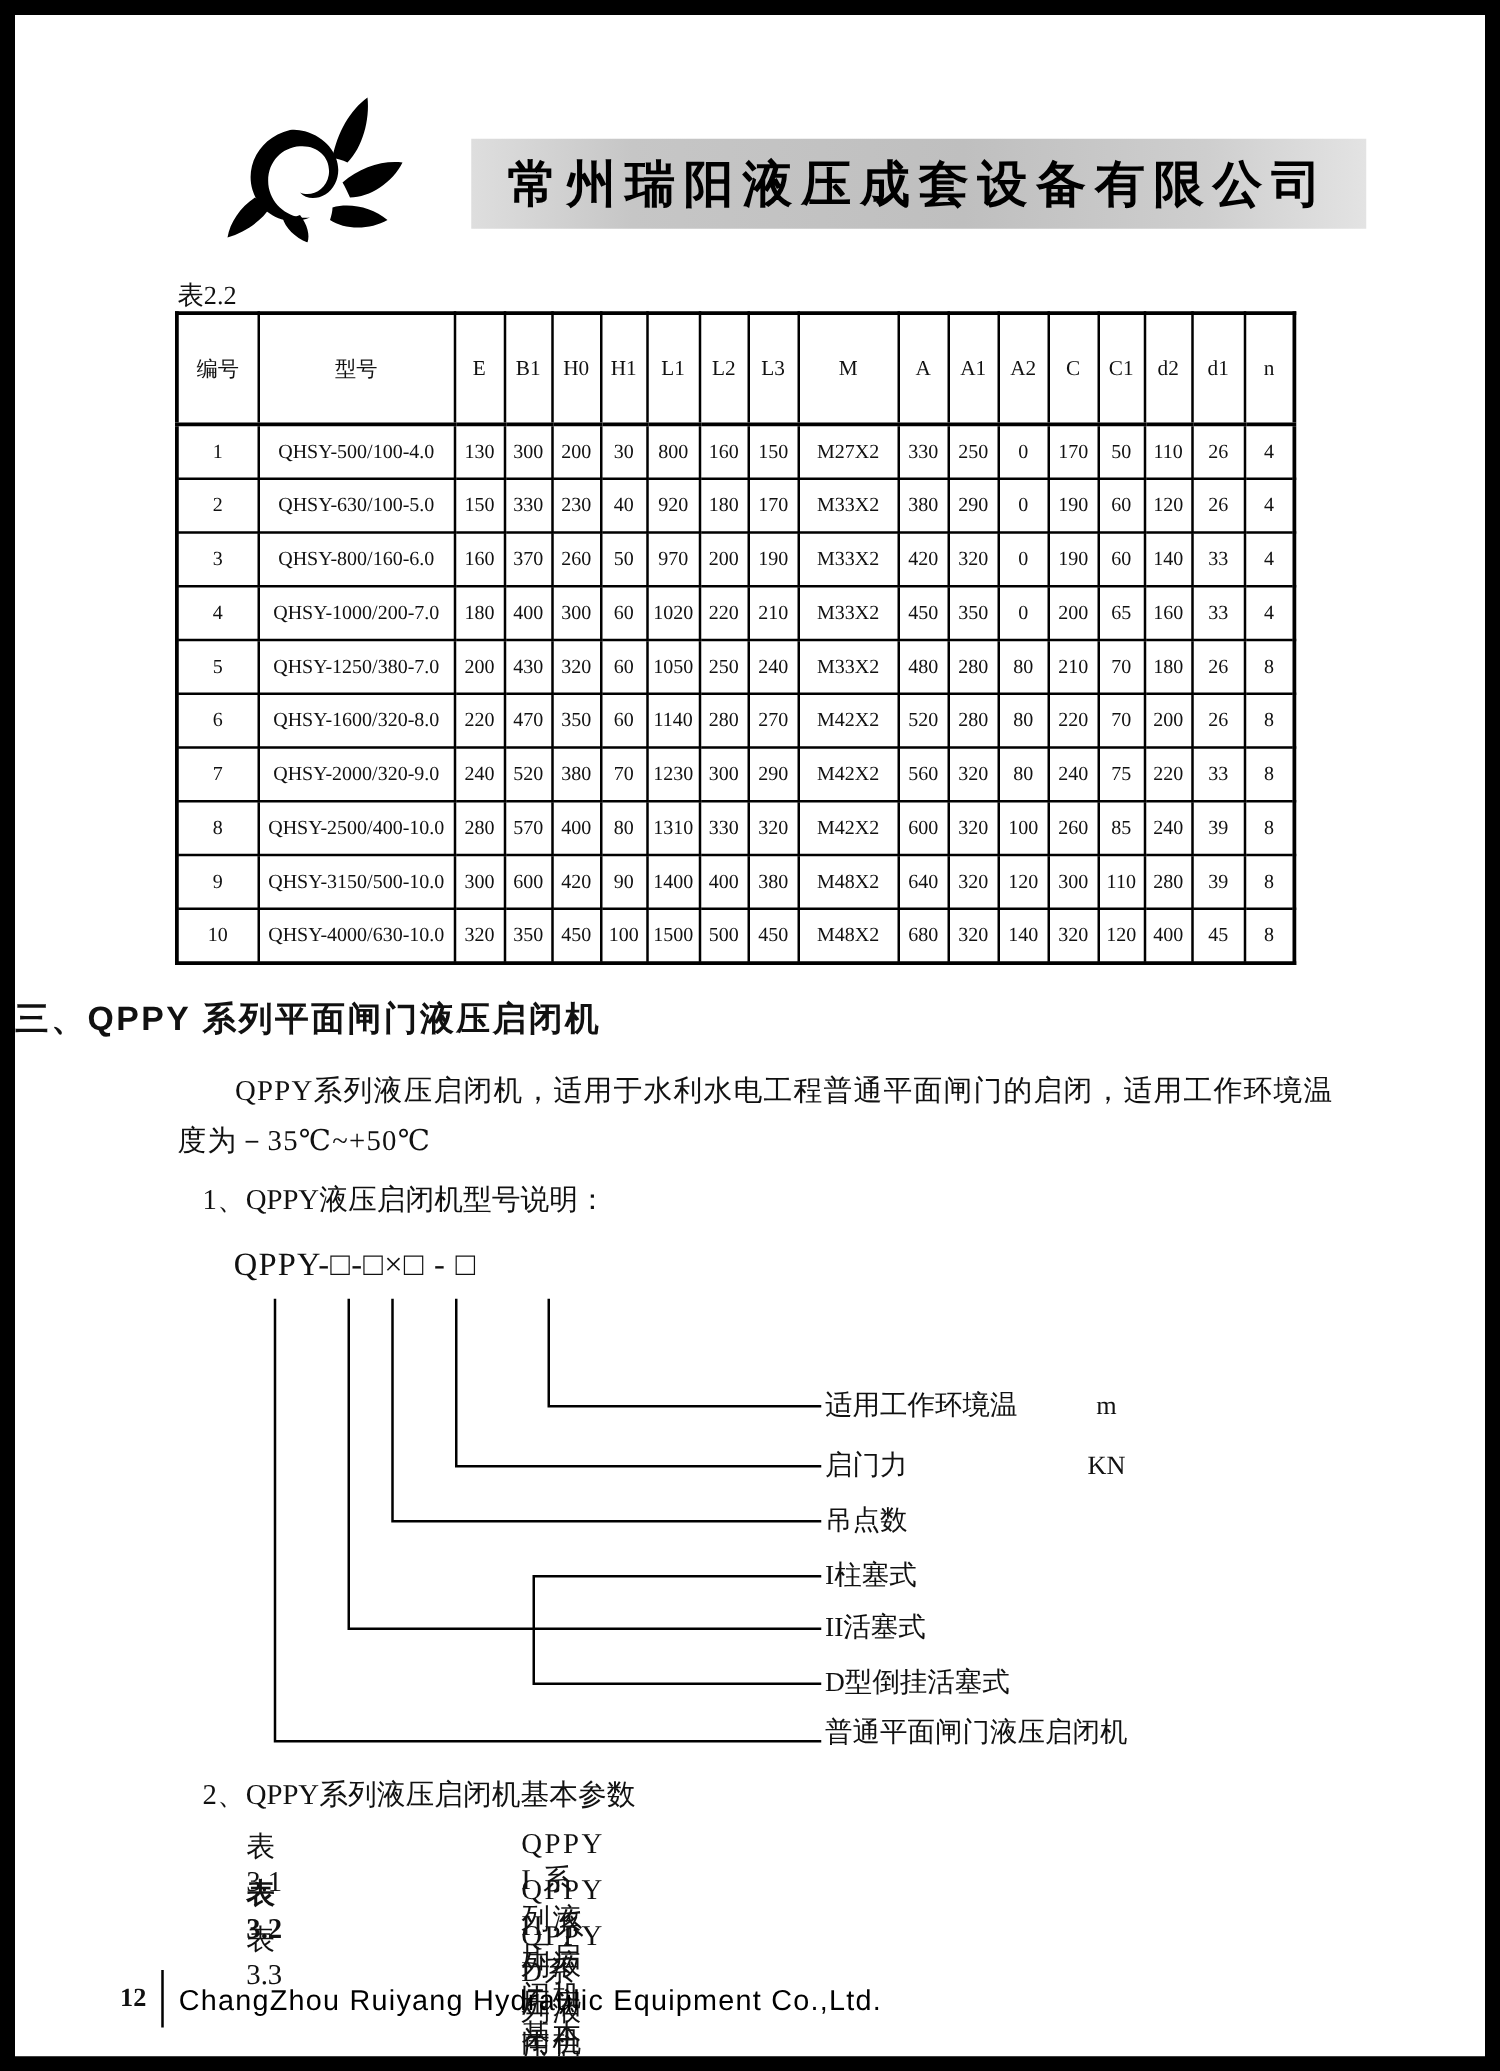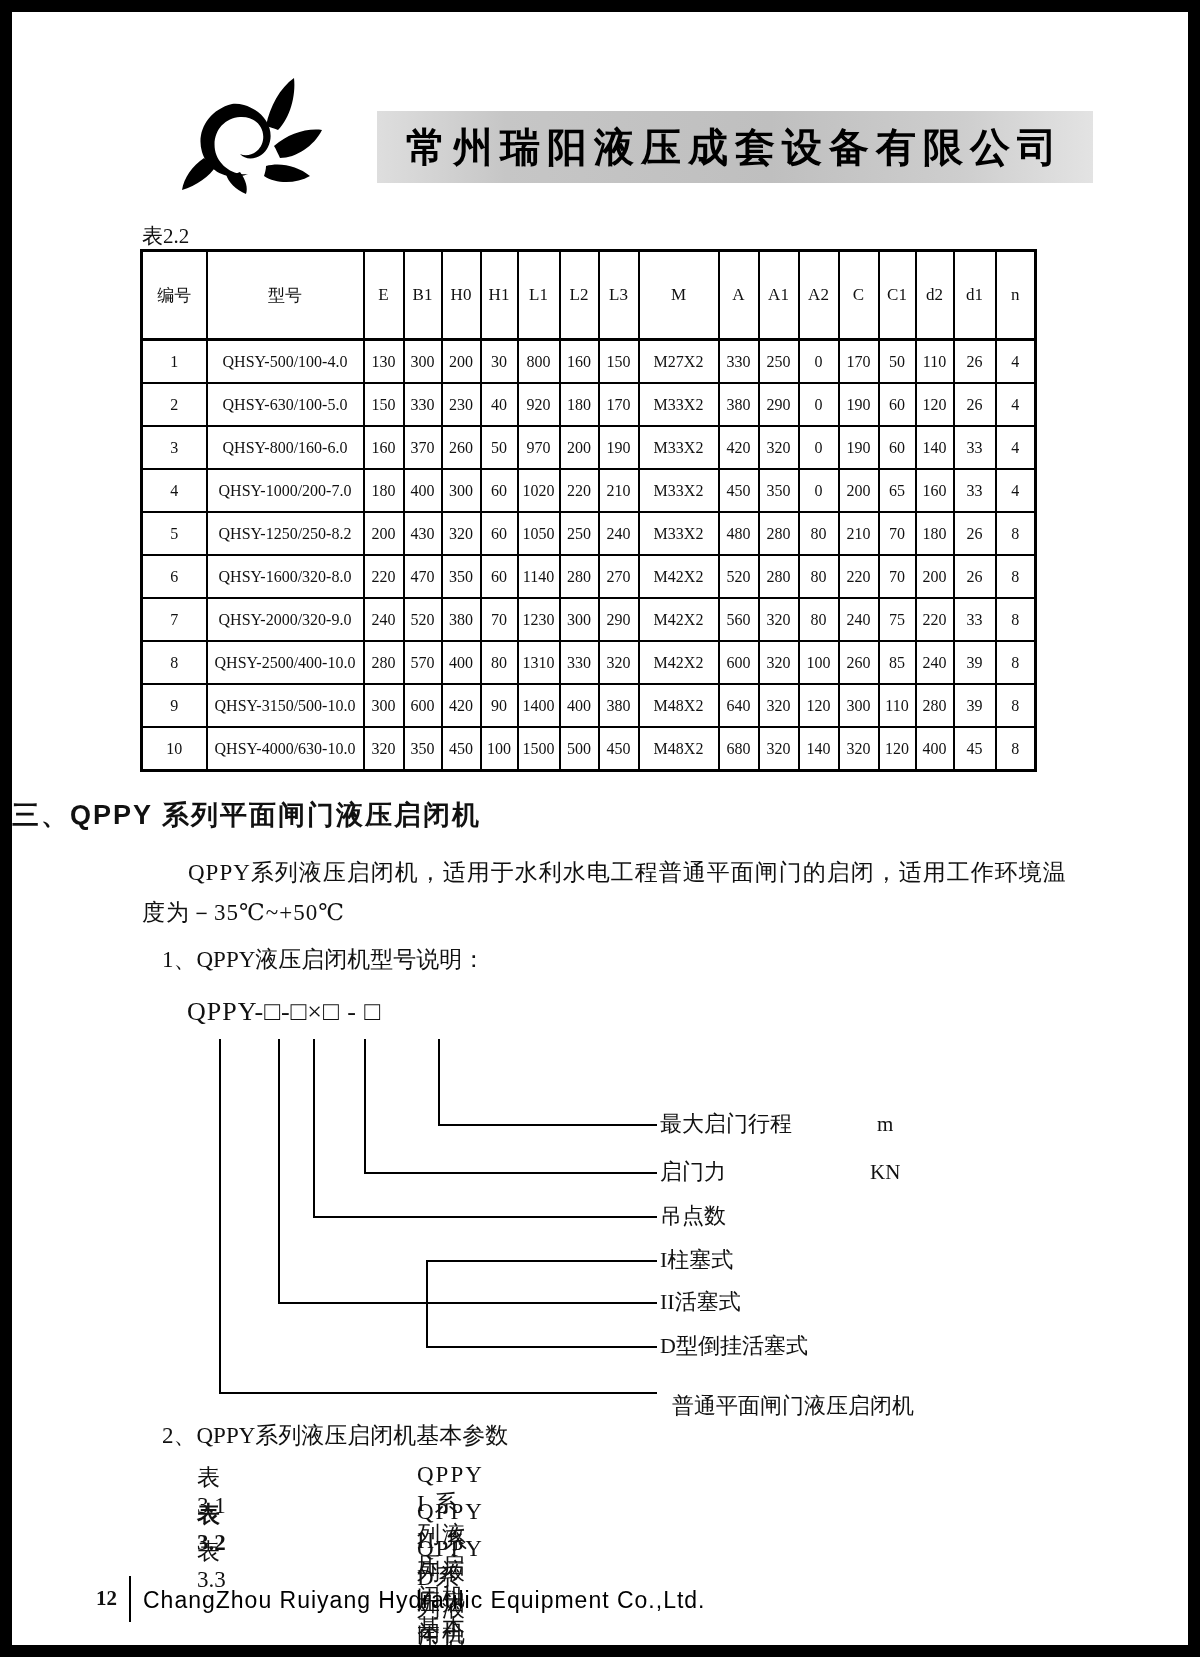--- a/index.html
+++ b/index.html
@@ -207,21 +207,21 @@
           <td>350</td>
           <td>0</td>
           <td>200</td>
           <td>65</td>
           <td>160</td>
           <td>33</td>
           <td>4</td>
         </tr>
         <tr>
           <td>5</td>
-          <td>QHSY-1250/250-8.2</td>
+          <td>QHSY-1250/380-7.0</td>
           <td>200</td>
           <td>430</td>
           <td>320</td>
           <td>60</td>
           <td>1050</td>
           <td>250</td>
           <td>240</td>
           <td>M33X2</td>
           <td>480</td>
           <td>280</td>
@@ -346,29 +346,29 @@
       <g stroke="#000" stroke-width="2" fill="none">
         <polyline points="277,42 277,128 495,128"></polyline>
         <polyline points="203,42 203,176 495,176"></polyline>
         <polyline points="152,42 152,220 495,220"></polyline>
         <polyline points="117,42 117,306 495,306"></polyline>
         <polyline points="58,42 58,396 495,396"></polyline>
         <polyline points="495,264 265,264 265,350 495,350"></polyline>
       </g>
     </svg>
     <div id="diag-labels">
-        <div class="diag-label" style="top: 113px;">最大启门行程</div>
+        <div class="diag-label" style="top: 113px;">适用工作环境温</div>
         <div class="diag-unit" style="left: 715px; top: 113px;">m</div>
         <div class="diag-label" style="top: 161px;">启门力</div>
         <div class="diag-unit" style="left: 708px; top: 161px;">KN</div>
         <div class="diag-label" style="top: 205px;">吊点数</div>
         <div class="diag-label" style="top: 249px;">I柱塞式</div>
         <div class="diag-label" style="top: 291px;">II活塞式</div>
         <div class="diag-label" style="top: 335px;">D型倒挂活塞式</div>
-        <div class="diag-label" style="top: 395px; margin-left: 12px;">普通平面闸门液压启闭机</div>
+        <div class="diag-label" style="top: 375px;">普通平面闸门液压启闭机</div>
       </div>
   </div>
 
   <div class="item-title item-2">2、QPPY系列液压启闭机基本参数</div>
   <div id="table-refs">
       <div class="tref-row">
         <span class="tref-ref" style="top: 1450px;">表3.1</span>
         <span class="tref-title" style="top: 1450px;">QPPY I 系列液压启闭机基本参数</span>
       </div>
       <div class="tref-row">

